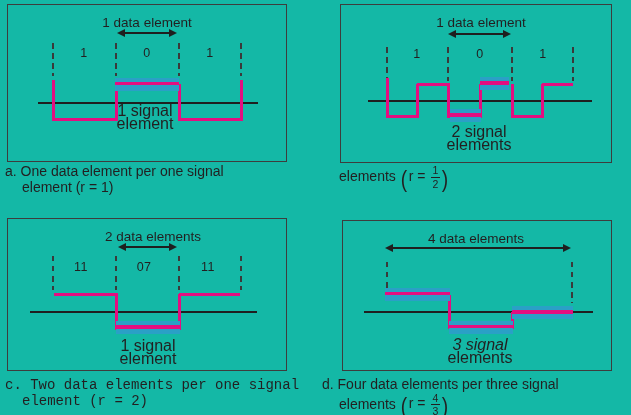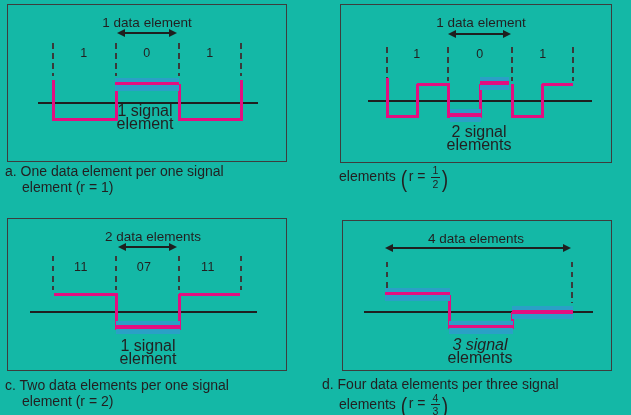--- a/index.html
+++ b/index.html
@@ -117,21 +117,21 @@
     <div class="baseline abs" style="left: 30px; top: 311.15px; width: 227px; height: 1.7px;"></div>
     <div class="pink abs" style="left: 54px; top: 292.5px; width: 63.5px; height: 3px;"></div>
     <div class="pink abs" style="left: 179px; top: 292.5px; width: 61px; height: 3px;"></div>
     <div class="pink abs" style="left: 114.5px; top: 294px; width: 3px; height: 36px;"></div>
     <div class="pink abs" style="left: 177.5px; top: 294px; width: 3px; height: 36px;"></div>
     <div class="band abs" style="left: 116px; top: 321px; width: 64px; height: 13px;">
       <div class="pinkin"></div>
     </div>
     <div class="ctext slabel abs" style="left: 78px; top: 339px; width: 140px;">1 signal</div>
     <div class="ctext slabel abs" style="left: 78px; top: 352px; width: 140px;">element</div>
-    <div class="caption abs" style="left: 5px; top: 378px;">
+    <div class="caption abs" style="left: 5px; top: 378px; font-family: Liberation Mono, monospace;">
       <span class="capline">c. Two data elements per one signal</span>
       <span class="capline ind">element (r = 2)</span>
     </div>
     <div class="pbox abs" style="left: 342px; top: 220px; width: 270px; height: 151px;"></div>
     <div class="ctext dlabel abs" style="left: 386px; top: 231px; width: 180px;">4 data elements</div>
     <div class="abs" style="left: 385px; top: 244px; width: 186px; height: 8px;">
       <div class="aline"></div>
       <div class="ahead left"></div>
       <div class="ahead right"></div>
     </div>

